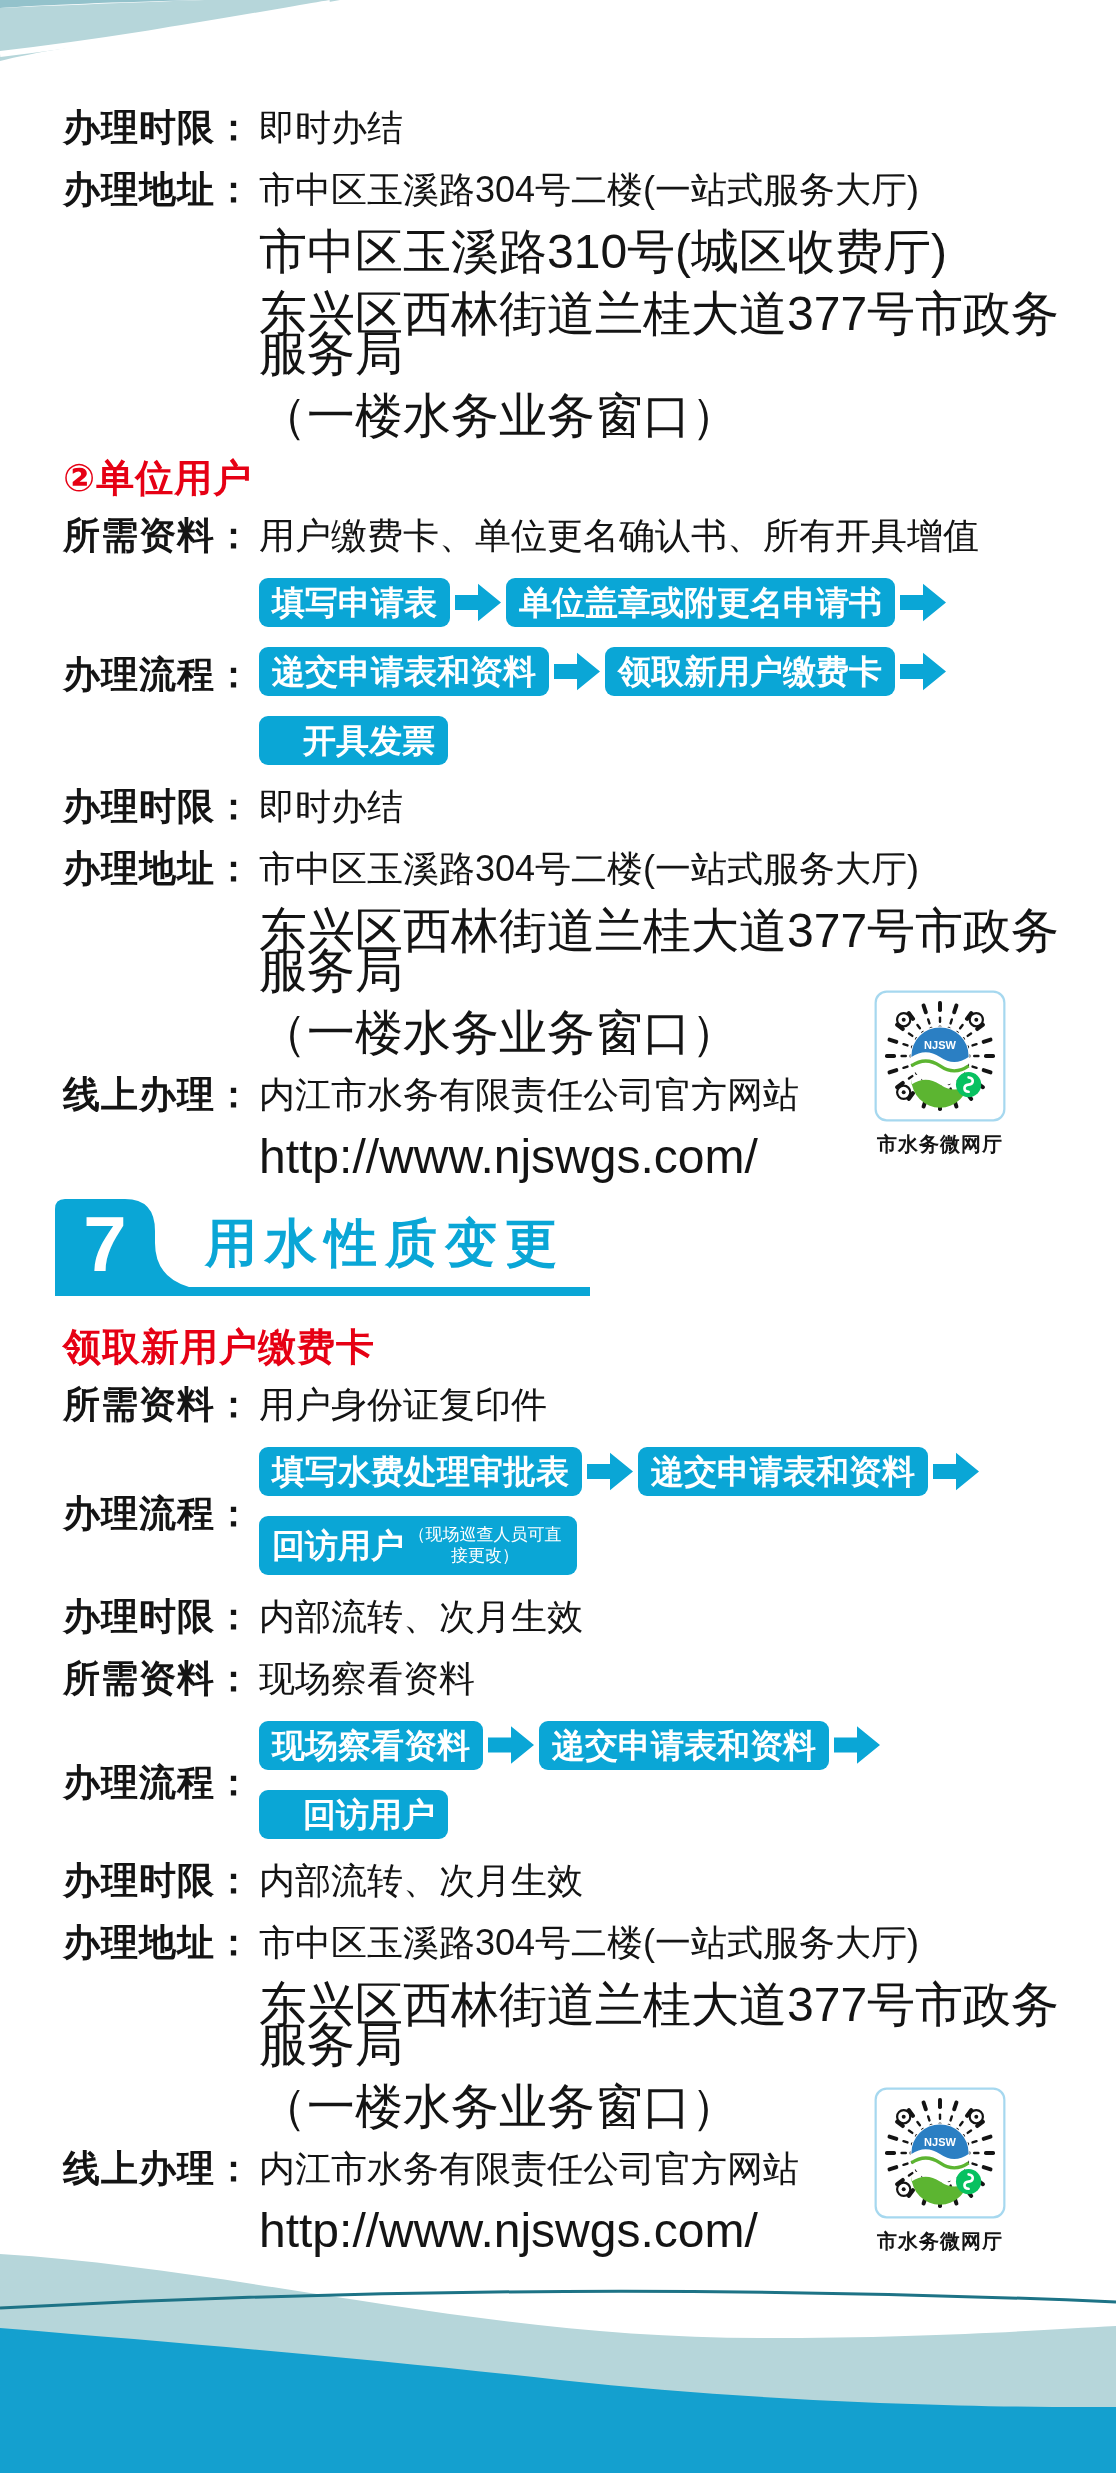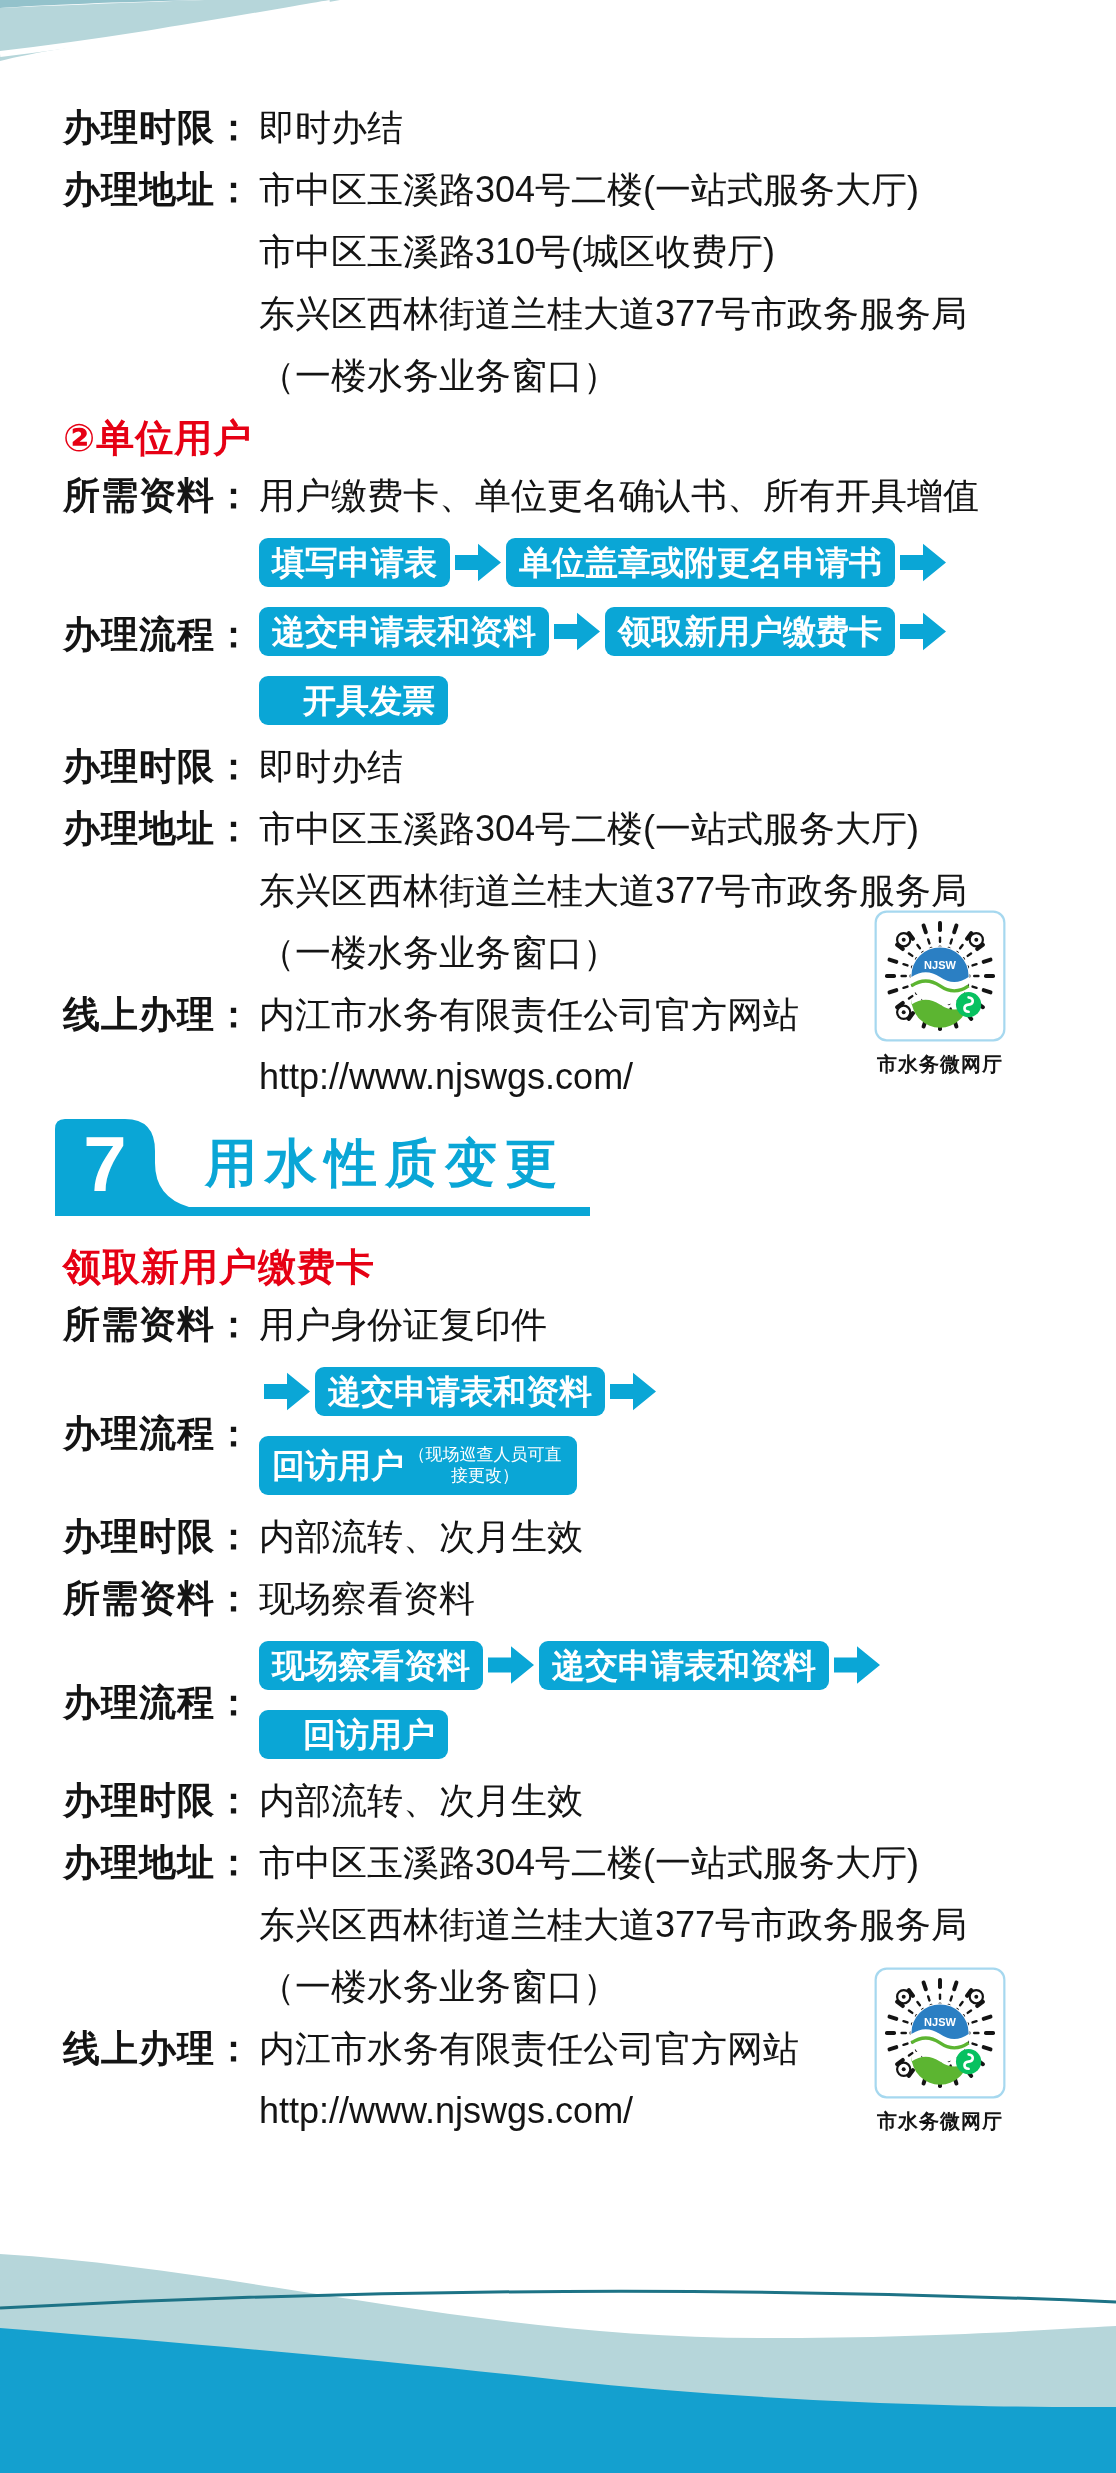--- a/index.html
+++ b/index.html
@@ -6,21 +6,21 @@
   .page {
     position:relative; width:1116px; height:2473px; background:#ffffff;
     overflow:hidden; font-family:"Liberation Sans","DejaVu Sans",sans-serif;
     color:#141414; margin:0 auto;
   }
   .content { position:absolute; left:0; top:0; width:100%; box-sizing:border-box;
     padding:108px 50px 0 63px; }
   .row { display:flex; align-items:center; margin-bottom:22px; }
   .lab { flex:none; width:196px; font-size:37px; font-weight:900; line-height:40px; letter-spacing:1px; }
   .val { font-size:36px; font-weight:500; line-height:40px; }
-  .cont { margin:0 0 22px 196px; font-size:36px; font-weight:500; line-height:40px; }
+  .cont { margin:0 0 22px 196px; font-size:48px; font-weight:500; line-height:40px; }
   .redhead { font-size:38px; font-weight:900; color:#e60014; line-height:40px; margin:2px 0 18px 0; letter-spacing:1px; }
   .flow-col { flex:1; }
   .frow { display:flex; align-items:center; margin:0 0 20px 0; }
   .frow:last-child { margin-bottom:0; }
   .fbox { background:#0aa6d6; color:#fff; font-size:33px; font-weight:700; line-height:1;
     padding:8px 13px; border-radius:9px; white-space:nowrap; }
   .fbox.pad-lg { padding-left:44px; }
   .fbox.follow { display:inline-flex; align-items:center; }
   .note { display:inline-block; font-size:17px; font-weight:500; width:158px; line-height:1.25;
     text-align:center; white-space:normal; margin-left:2px; }
@@ -176,20 +176,21 @@
 
     <div class="row">
       <div class="lab">所需资料：</div>
       <div class="val">用户身份证复印件</div>
     </div>
 
     <div class="row">
       <div class="lab" style="padding-top:6px">办理流程：</div>
       <div class="flow-col">
         <div class="frow">
+          <div class="fbox">填写水费处理审批表</div>
           <div class="farrow"></div>
           <div class="fbox">递交申请表和资料</div>
           <div class="farrow"></div>
         </div>
         <div class="frow">
           <div class="fbox follow">
             <span>回访用户</span>
             <span class="note">（现场巡查人员可直接更改）</span>
           </div>
         </div>

